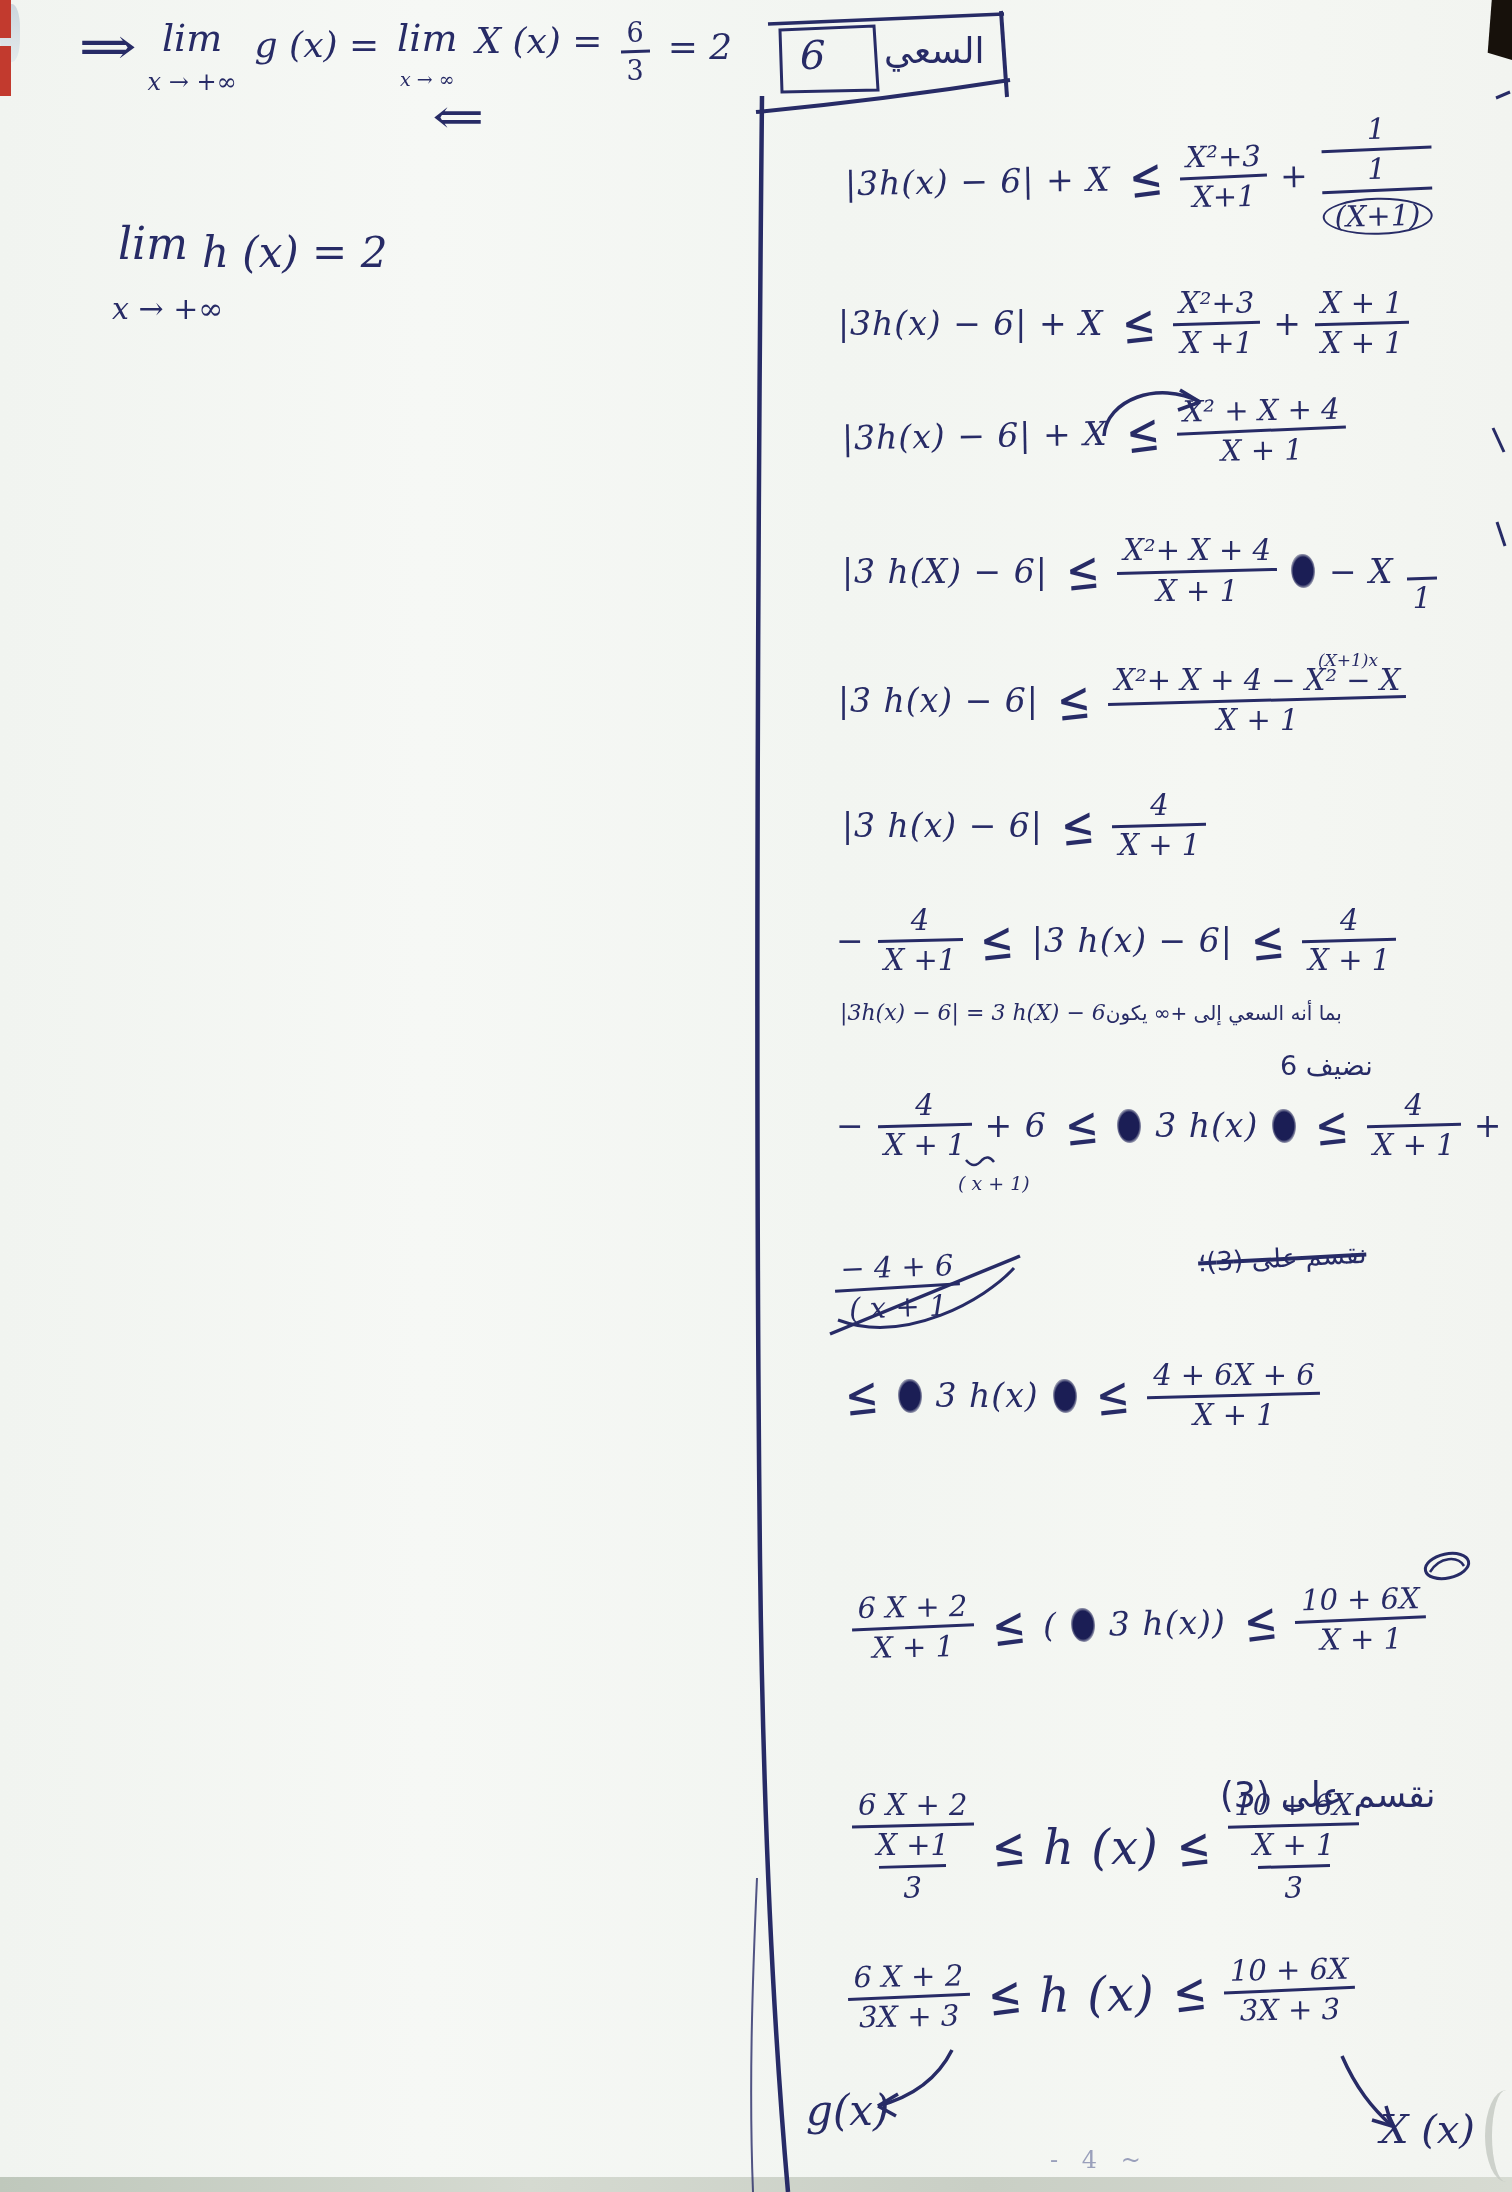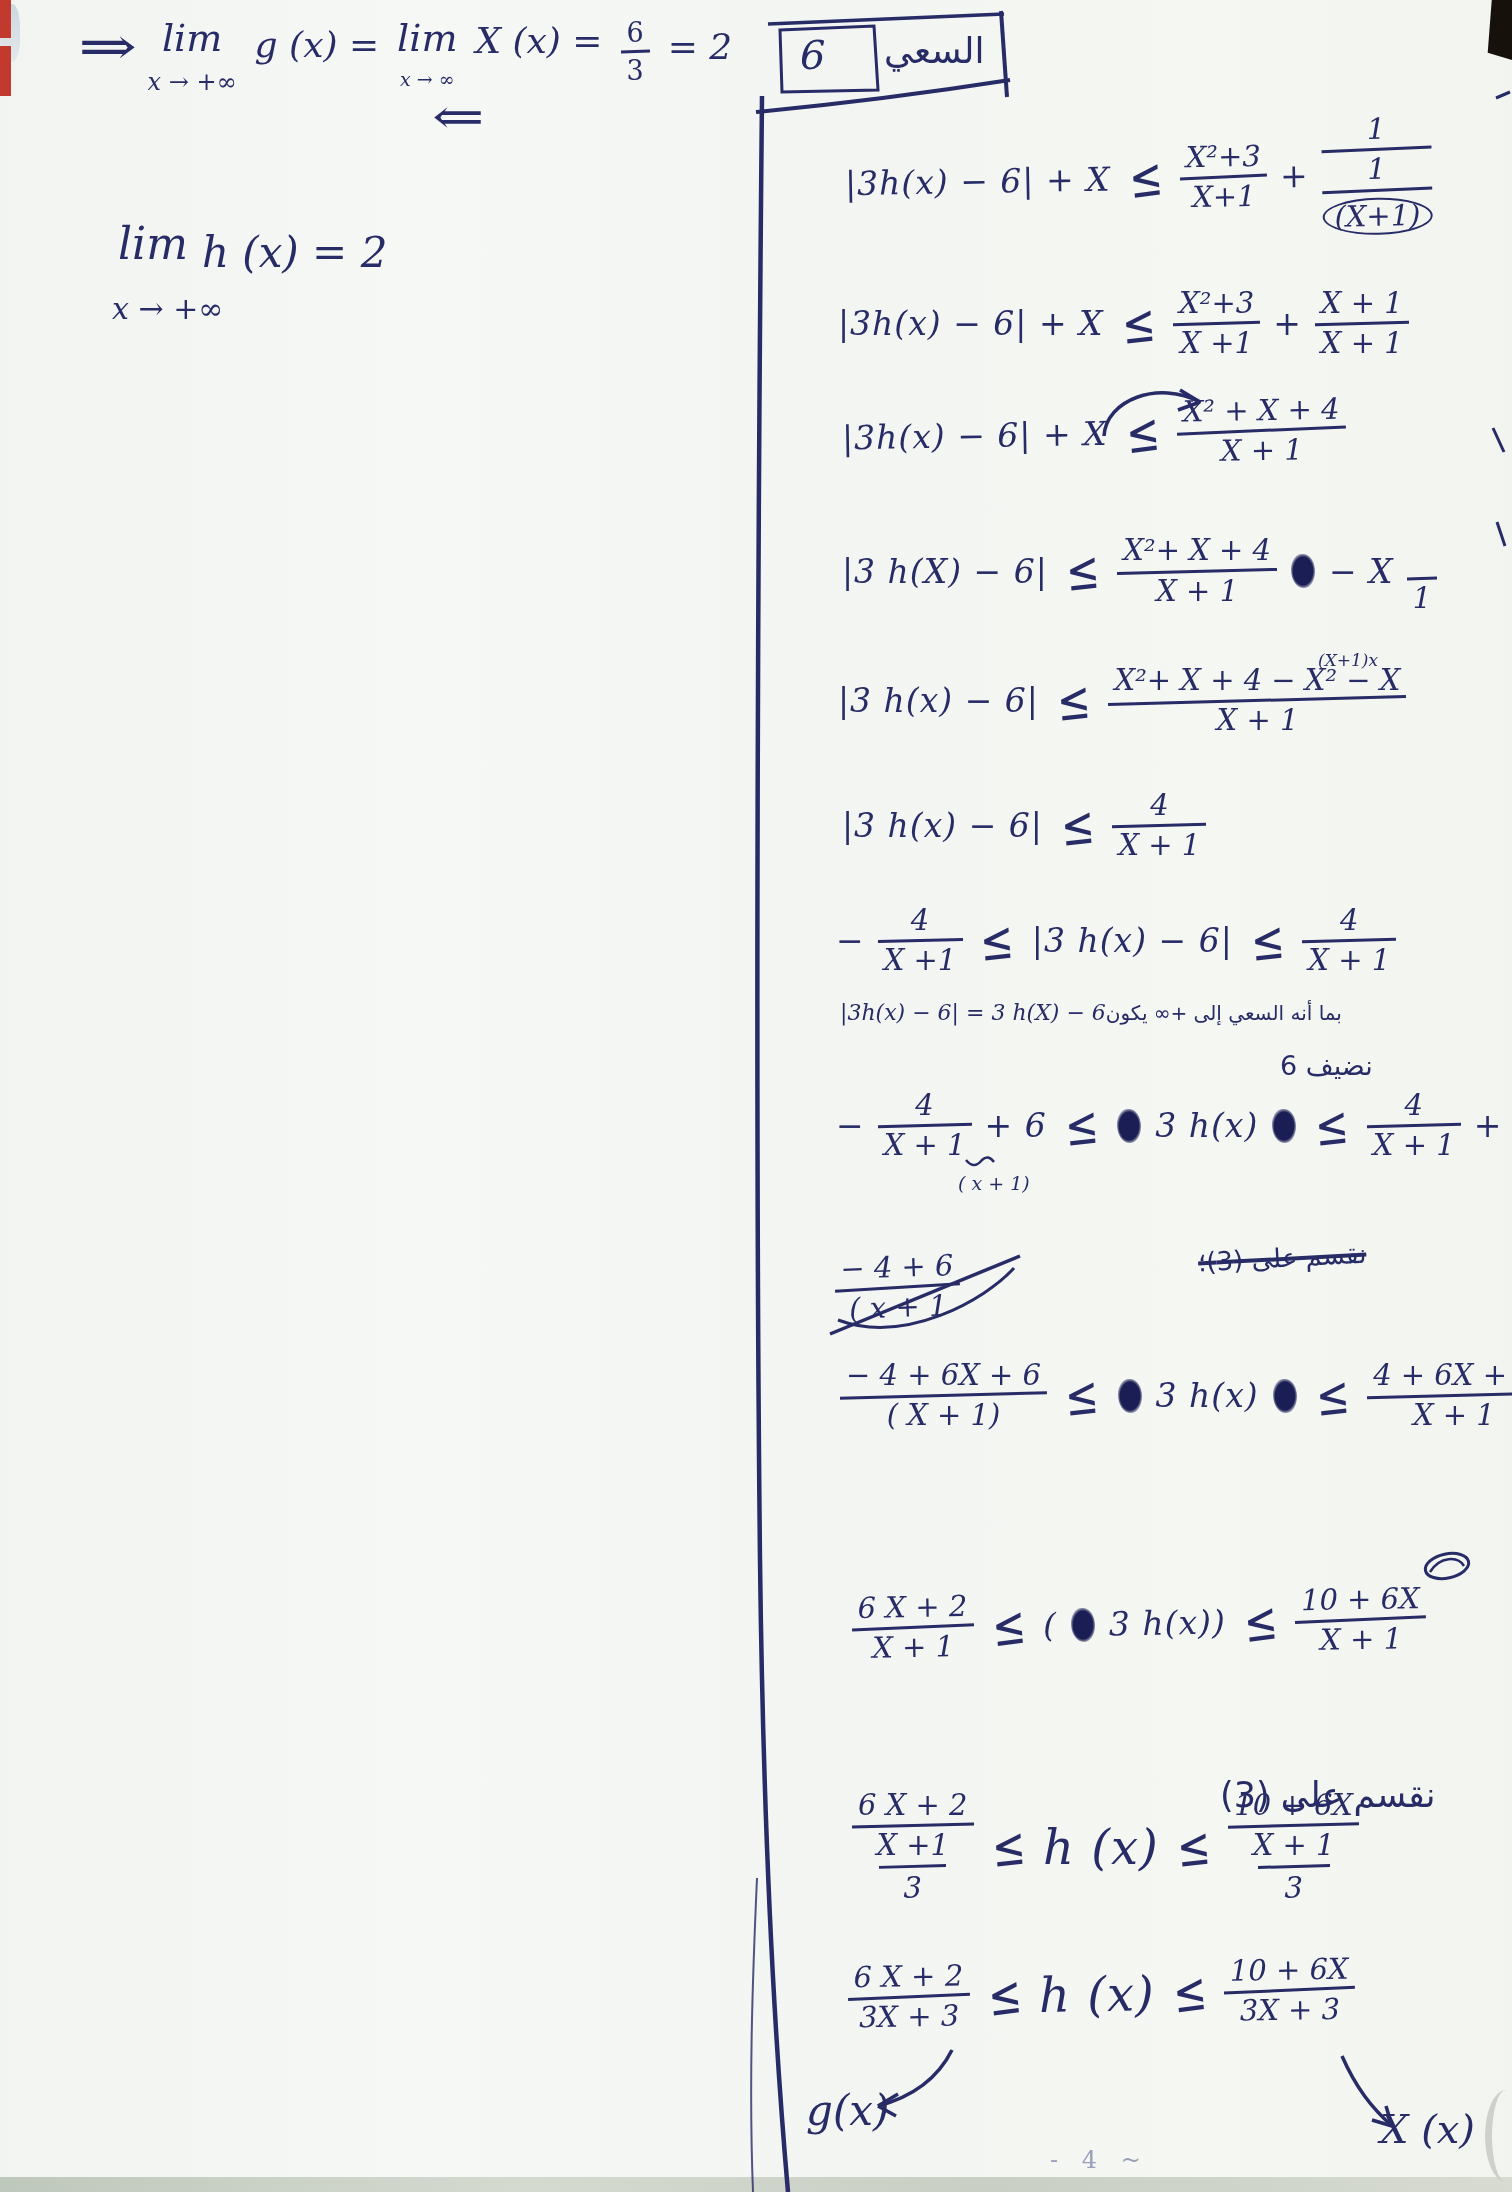--- a/index.html
+++ b/index.html
@@ -214,25 +214,20 @@
   <div class="mline" style="left:835px;top:1252px;transform:rotate(-2deg);">
       <span class="frac">
         <span class="fn">− 4 + 6</span>
         <span class="fbar"></span>
         <span class="fd">( x + 1</span>
       </span>
     </div>
   <div class="abs ar strike" style="left:1198px;top:1243px;font-size:26px;transform:rotate(-3deg);">نقسم على (3)؛</div>
 
   <div class="mline" style="left:840px;top:1360px;">
-      <span class="frac">
-        <span class="fn">− 4 + 6X + 6</span>
-        <span class="fbar"></span>
-        <span class="fd">( X + 1)</span>
-      </span>
       <span class="rel">≤</span>
       <span class="scribble"></span>
       <span class="mt">3 h(x)</span>
       <span class="scribble"></span>
       <span class="rel">≤</span>
       <span class="frac">
         <span class="fn">4 + 6X + 6</span>
         <span class="fbar"></span>
         <span class="fd">X + 1</span>
       </span>

